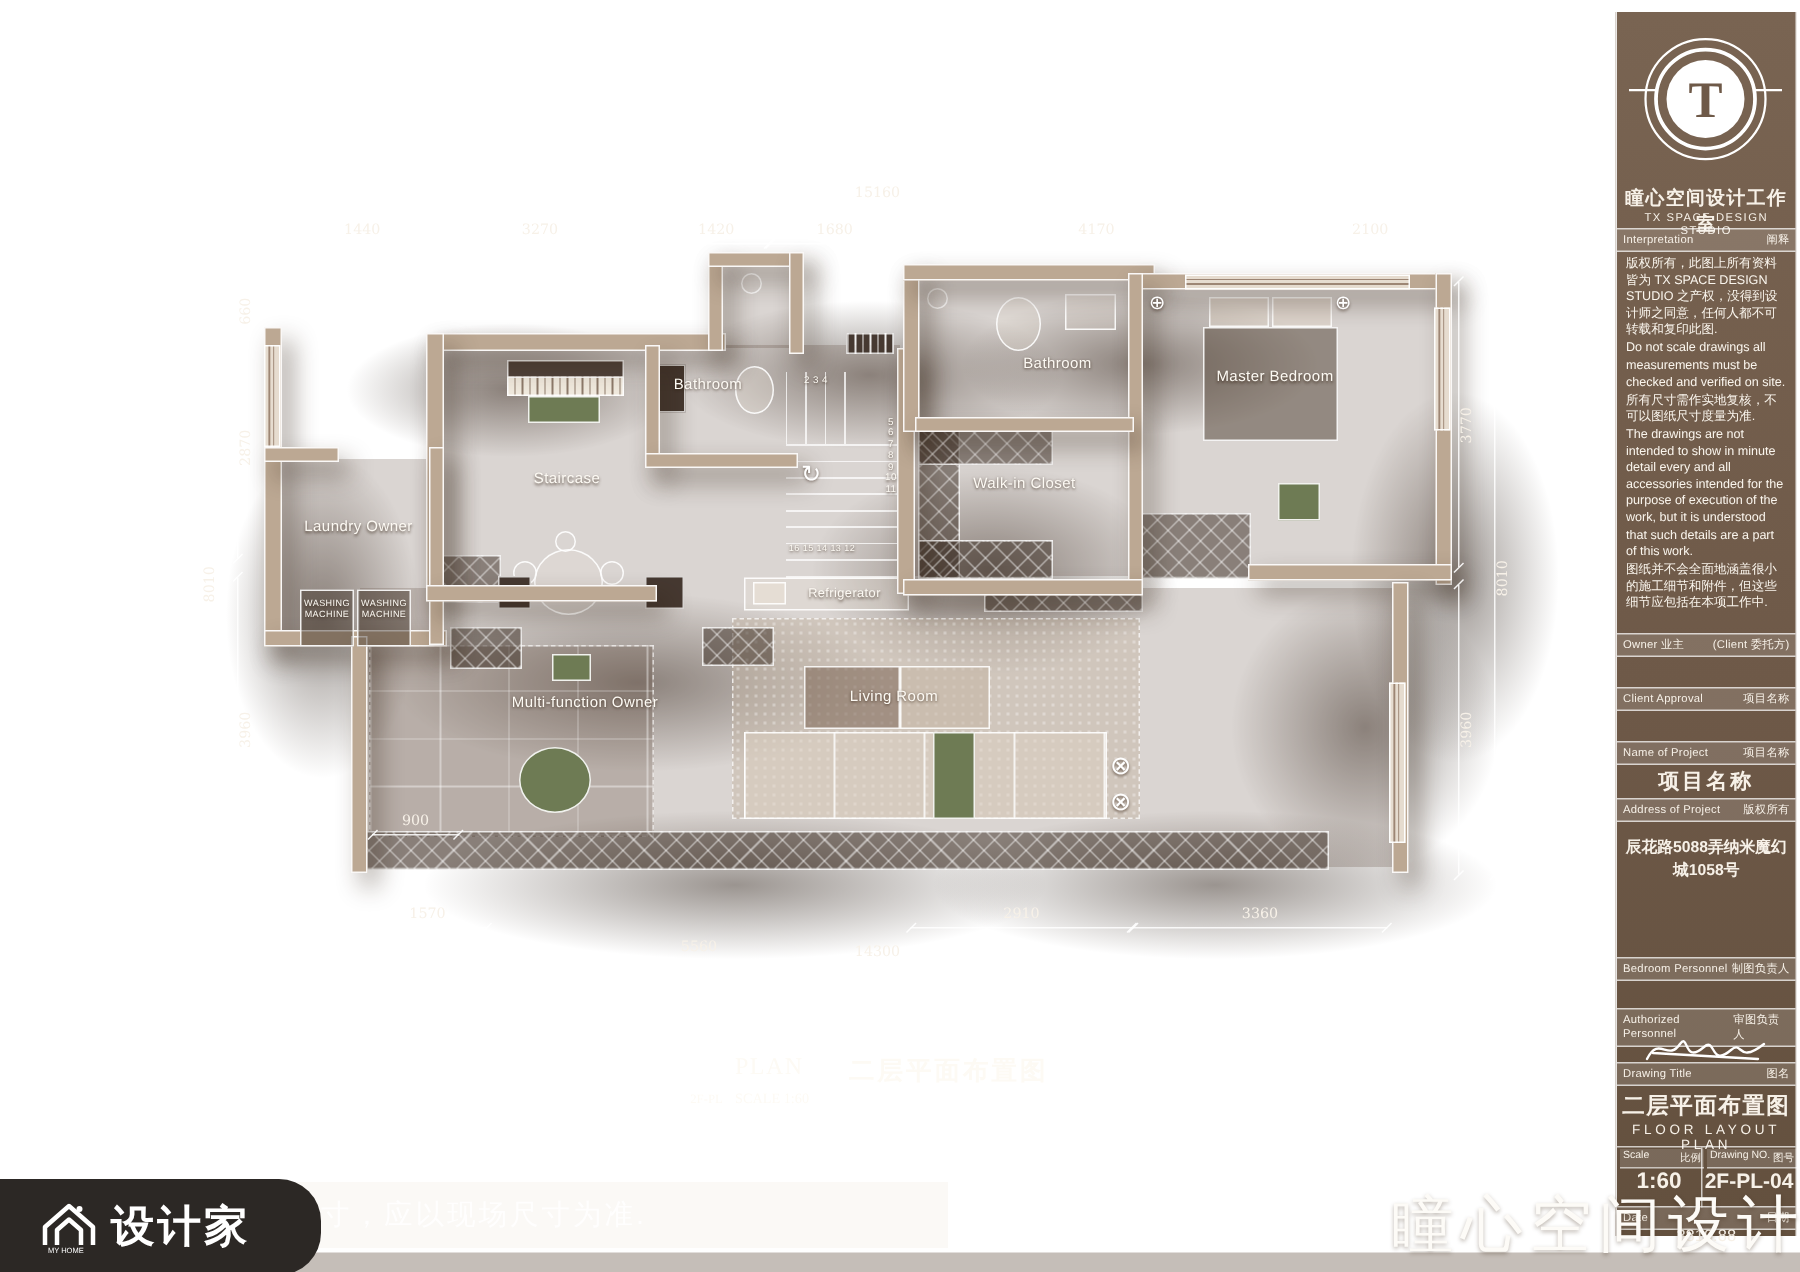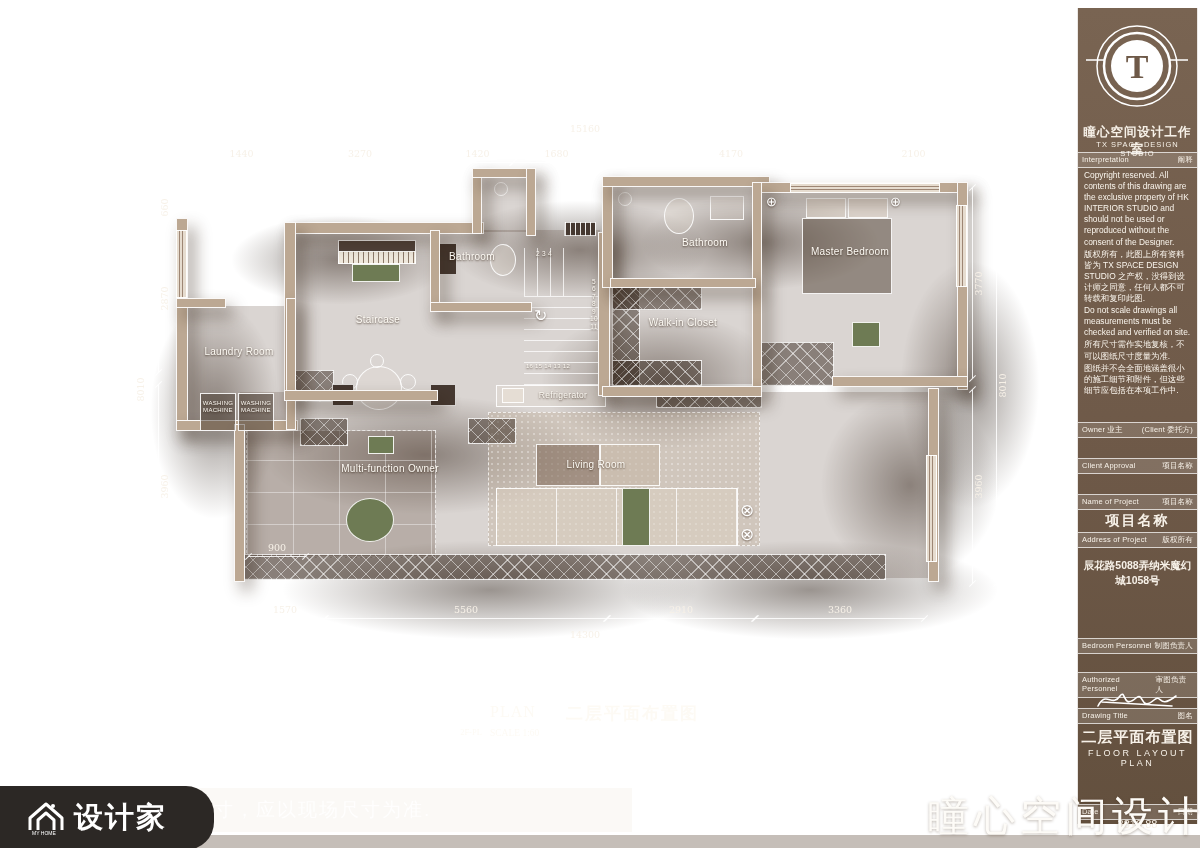--- a/index.html
+++ b/index.html
@@ -190,21 +190,21 @@
 
     <div class="furn" style="left:806px;top:198px;width:38px;height:18px;background:rgba(222,210,195,.5)"></div>
     <div class="furn" style="left:848px;top:198px;width:38px;height:18px;background:rgba(222,210,195,.5)"></div>
     <div class="furn" style="left:802px;top:218px;width:88px;height:74px;background:rgba(90,74,62,.55)"></div>
     <span class="glyph" style="left:766px;top:194px;font-size:13px">⊕</span>
     <span class="glyph" style="left:890px;top:194px;font-size:13px">⊕</span>
     <div class="furn green" style="left:852px;top:322px;width:26px;height:23px"></div>
 
     <div class="lbl" style="left:432px;top:251px;width:80px">Bathroom</div>
     <div class="lbl" style="left:328px;top:314px;width:100px">Staircase</div>
-    <div class="lbl" style="left:196px;top:346px;width:86px">Laundry Room</div>
+    <div class="lbl" style="left:196px;top:346px;width:86px">Laundry Owner</div>
     <div class="lbl" style="left:328px;top:463px;width:124px">Multi-function Owner</div>
     <div class="lbl" style="left:546px;top:459px;width:100px">Living Room</div>
     <div class="lbl" style="left:628px;top:317px;width:110px">Walk-in Closet</div>
     <div class="lbl" style="left:660px;top:237px;width:90px">Bathroom</div>
     <div class="lbl" style="left:798px;top:246px;width:104px">Master Bedroom</div>
 
     <div class="dimh" style="left:205px;top:124px;width:760px"><i class="l"></i><span>15160</span><i class="r"></i></div>
     <div class="dimh" style="left:205px;top:149px;width:73px"><i class="l"></i><span>1440</span><i class="r"></i></div>
     <div class="dimh" style="left:278px;top:149px;width:164px"><i class="l"></i><span>3270</span><i class="r"></i></div>
     <div class="dimh" style="left:442px;top:149px;width:71px"><i class="l"></i><span>1420</span><i class="r"></i></div>
@@ -243,21 +243,21 @@
         <span>3960</span>
         <i class="b"></i>
       </div>
     <div class="dimv" style="left:996px;top:188px;height:395px">
         <i class="t"></i>
         <span>8010</span>
         <i class="b"></i>
       </div>
 
     <div class="dimh" style="left:245px;top:605px;width:80px"><i class="l"></i><span>1570</span><i class="r"></i></div>
-    <div class="dimh" style="left:325px;top:605px;width:282px"><i class="l"></i><span>5560</span><i class="r"></i></div>
+    <div class="dimh" style="left:325px;top:627px;width:282px"><i class="l"></i><span>5560</span><i class="r"></i></div>
     <div class="dimh" style="left:607px;top:605px;width:148px"><i class="l"></i><span>2910</span><i class="r"></i></div>
     <div class="dimh" style="left:755px;top:605px;width:170px"><i class="l"></i><span>3360</span><i class="r"></i></div>
     <div class="dimh" style="left:245px;top:630px;width:680px"><i class="l"></i><span>14300</span><i class="r"></i></div>
     <div class="dimh" style="left:248px;top:543px;width:58px"><i class="l"></i><span>900</span><i class="r"></i></div>
 
     <div class="capttl" style="left:452px;top:718px;width:36px;height:26px;border:1px solid rgba(255,255,255,.9);border-radius:50%;display:flex;align-items:center;justify-content:center;font-size:8.5px;font-family:'Liberation Serif',serif">2F-PL</div>
     <div class="capttl" style="left:490px;top:703px;font-family:'Liberation Serif',serif;font-size:16px;letter-spacing:1px">PLAN</div>
     <div class="capttl" style="left:566px;top:702px;font-size:17px;font-weight:bold;letter-spacing:2px">二层平面布置图</div>
     <div class="frameline" style="left:488px;top:725px;width:194px;height:1.5px"></div>
     <div class="capttl" style="left:490px;top:728px;font-family:'Liberation Serif',serif;font-size:9.5px">SCALE  1:60</div>
@@ -274,24 +274,24 @@
       <text x="59" y="64" text-anchor="middle" font-size="34" font-weight="bold" font-family="Liberation Serif,serif" fill="#6e5948">T</text>
     </svg>
     <div class="abs" style="left:0;top:116px;width:119px;text-align:center;font-size:12.5px;font-weight:bold;letter-spacing:1px">瞳心空间设计工作室</div>
     <div class="abs" style="left:0;top:132px;width:119px;text-align:center;font-size:7.5px;letter-spacing:1px">TX SPACE DESIGN STUDIO</div>
 
     <div class="hdr" style="top:144px">
       <span>Interpretation</span>
       <span>阐释</span>
     </div>
     <div class="copy" style="top:162px">
-      <p>Copyright reserved. All contents of this drawing are the exclusive property of HK INTERIOR STUDIO and should not be used or reproduced without the consent of the Designer.</p>
       <p>版权所有，此图上所有资料皆为 TX SPACE DESIGN STUDIO 之产权，没得到设计师之同意，任何人都不可转载和复印此图.</p>
       <p>Do not scale drawings all measurements must be checked and verified on site.</p>
       <p>所有尺寸需作实地复核，不可以图纸尺寸度量为准.</p>
+      <p>The drawings are not intended to show in minute detail every and all accessories intended for the purpose of execution of the work, but it is understood that such details are a part of this work.</p>
       <p>图纸并不会全面地涵盖很小的施工细节和附件，但这些细节应包括在本项工作中.</p>
     </div>
 
     <div class="hdr" style="top:414px">
       <span>Owner 业主</span>
       <span>(Client 委托方)</span>
     </div>
     <div class="hdr" style="top:450px">
       <span>Client Approval</span>
       <span>项目名称</span>
@@ -321,20 +321,33 @@
       <path d="M6,20 C14,4 20,22 28,10 C34,2 30,24 44,12 C52,5 48,26 62,14 C70,7 66,24 84,10 M10,16 L80,20" fill="none" stroke="#fff" stroke-width="1.6" stroke-linecap="round"></path>
     </svg>
 
     <div class="hdr" style="top:700px">
       <span>Drawing Title</span>
       <span>图名</span>
     </div>
     <div class="abs" style="left:0;top:720px;width:119px;text-align:center;font-size:15px;font-weight:bold;letter-spacing:1px">二层平面布置图</div>
     <div class="abs" style="left:0;top:740px;width:119px;text-align:center;font-size:9px;letter-spacing:2.5px">FLOOR LAYOUT PLAN</div>
 
+    <div class="abs" style="left:0;top:756px;width:119px;height:40px;border-top:1px solid rgba(255,255,255,.7)">
+      <div class="abs" style="left:56px;top:0;width:1px;height:40px;background:rgba(255,255,255,.7)"></div>
+      <div class="abs" style="left:2px;top:1px;width:52px;display:flex;justify-content:space-between;font-size:7px;background:rgba(255,255,255,.14);padding:1px 2px;border-bottom:1px solid rgba(255,255,255,.6)">
+        <span>Scale</span>
+        <span>比例</span>
+      </div>
+      <div class="abs" style="left:60px;top:1px;width:56px;display:flex;justify-content:space-between;font-size:7px;background:rgba(255,255,255,.14);padding:1px 2px;border-bottom:1px solid rgba(255,255,255,.6)">
+        <span>Drawing NO.</span>
+        <span>图号</span>
+      </div>
+      <div class="abs" style="left:0;top:14px;width:56px;text-align:center;font-size:15px;font-weight:bold">1:60</div>
+      <div class="abs" style="left:57px;top:14px;width:62px;text-align:center;font-size:14px;font-weight:bold">2F-PL-04</div>
+    </div>
 
     <div class="hdr" style="top:796px">
       <span>Date</span>
       <span>日期</span>
     </div>
     <div class="abs" style="left:0;top:810px;width:119px;text-align:center;font-size:11px">3810.88</div>
   </div>
 
   <div id="stripwm"></div>
   <div id="wmtext">寸，应以现场尺寸为准.</div>

